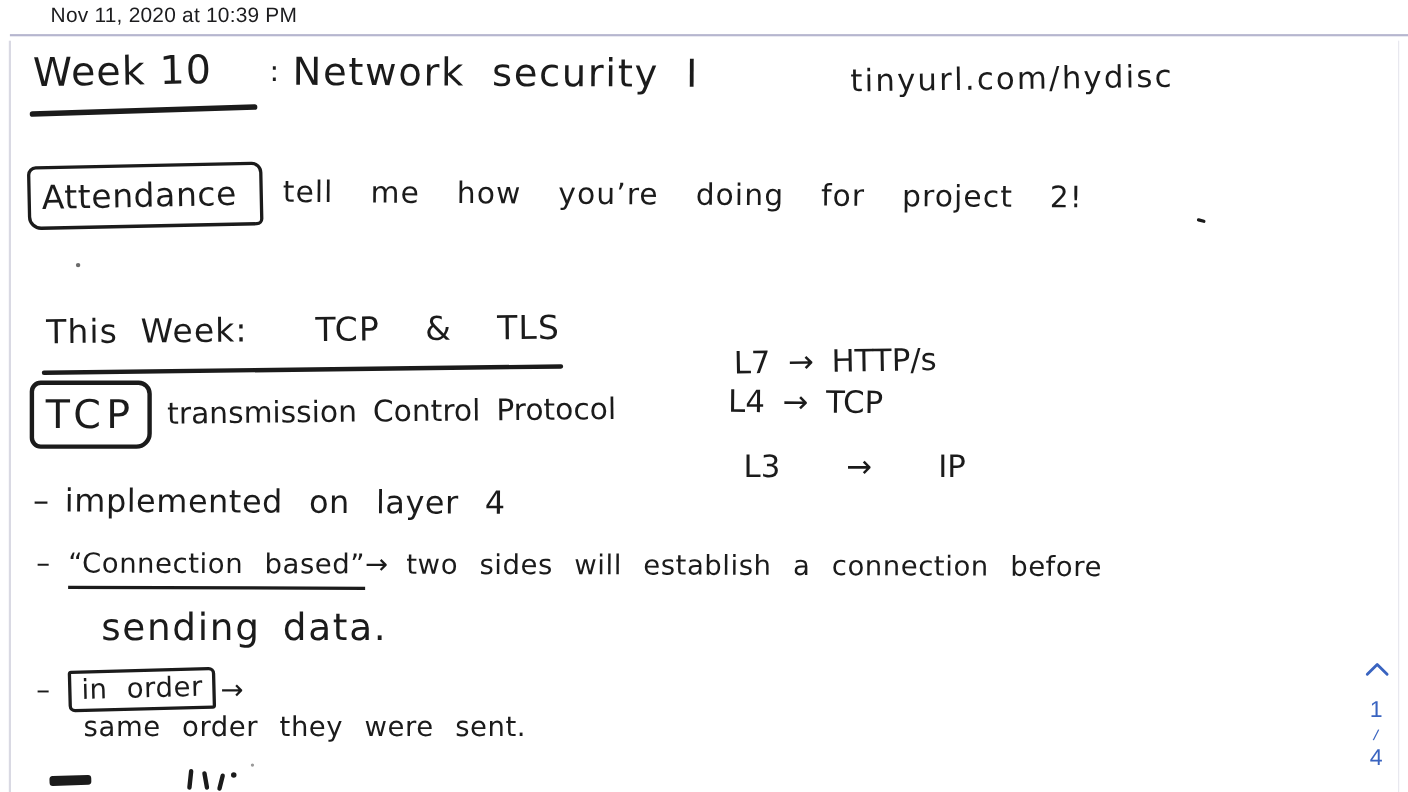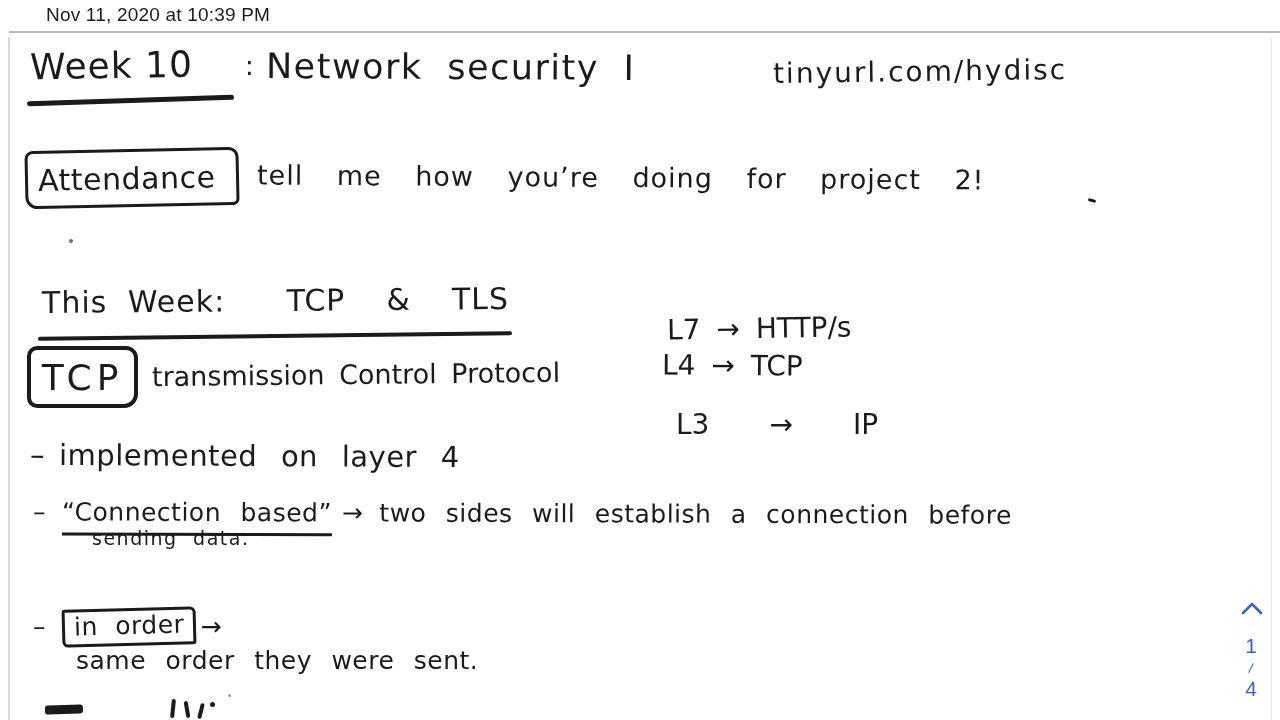--- a/index.html
+++ b/index.html
@@ -40,23 +40,23 @@
   .layer { font-size:28px; display:flex; align-items:baseline; }
   .layer .arrow { margin:0 16px; }
   .l7 { left:667px; top:314px; transform:rotate(-1deg); }
   .l4 { left:662px; top:351px; transform:rotate(0.5deg); }
   .l3 { left:676px; top:410px;gap:44px; }
   .bullet { display:flex; align-items:baseline; }
   .b1 { left:30px; top:441px; font-size:29px; word-spacing:14px; letter-spacing:0.5px; transform:rotate(0.3deg); }
   .b1 .dash { margin-right:14px; }
   .b2 { left:33px; top:500px; font-size:25px; word-spacing:11px; letter-spacing:0.5px; transform:rotate(0.2deg); }
   .b2 .dash { margin-right:16px; }
-  .b2 .quoted { border-bottom:3.5px solid #1b1b1b; padding-bottom:6px; margin-right:10px; }
+  .b2 .quoted { border-bottom:3.5px solid #1b1b1b; padding-bottom:6px; }
   .b2 .arrow { margin-right:16px; }
-  .b2-cont { left:92px; top:528px; font-size:19px; word-spacing:8px; letter-spacing:1.5px; }
+  .b2-cont { left:92px; top:553px; font-size:34px; word-spacing:8px; letter-spacing:1.5px; }
   .b3 { left:33px; top:608px; font-size:25px; word-spacing:9px; letter-spacing:0.5px; align-items:center; }
   .b3 .dash { margin-right:16px; }
   .inorder-box { border:3px solid #1b1b1b; border-radius:3px 6px 3px 6px; padding:1px 9px 3px 9px; transform:rotate(-1.5deg); display:inline-block; }
   .b3 .arrow { margin:0 12px 0 4px; }
   .b3-cont { left:76px; top:647px; font-size:25px; word-spacing:11px; letter-spacing:0.5px;text-align:right; }
   
   .p-bar { left:45px; top:705px; width:38px; height:9px; transform:rotate(-2deg); }
   .p-m1 { left:171px; top:699px; width:4px; height:19px; transform:rotate(6deg); }
   .p-m2 { left:185px; top:701px; width:4px; height:17px; transform:rotate(-10deg); }
   .p-m3 { left:199px; top:703px; width:4px; height:16px; transform:rotate(14deg); }

